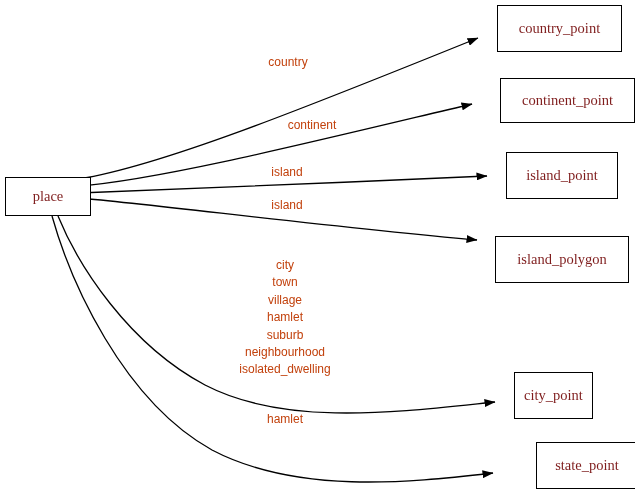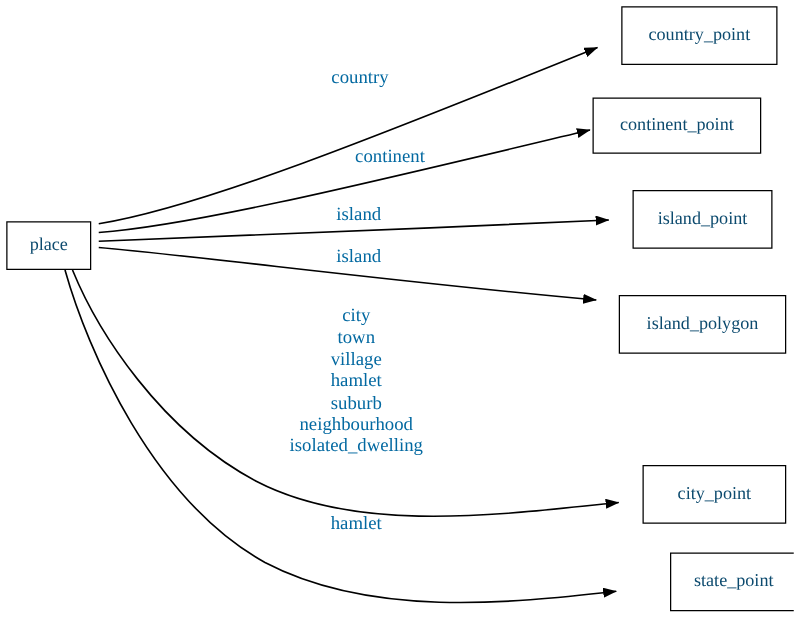--- a/index.html
+++ b/index.html
@@ -2,24 +2,24 @@
 <html><head>
 <meta charset="utf-8">
 <style>
   html,body{margin:0;padding:0;background:#ffffff;}
   body{width:635px;height:496px;overflow:hidden;
        font-family:"Liberation Serif", serif;}
   #graph{position:relative;width:635px;height:496px;background:#ffffff;}
   svg.edges{position:absolute;left:0;top:0;width:635px;height:496px;}
   .node{position:absolute;box-sizing:border-box;border:1px solid #000000;
         background:#ffffff;display:flex;align-items:center;justify-content:center;
-        font-family:"Liberation Serif", serif;font-size:14.5px;color:#0c4a6e;
+        font-family:"Liberation Serif", serif;font-size:14.5px;color:#7f1d1d;
         white-space:nowrap;}
-  .edge-label{position:absolute;font-family:Liberation Serif, serif;
-        font-size:15px;color:#0369a1;white-space:pre;text-align:center;
+  .edge-label{position:absolute;font-family:Liberation Sans, sans-serif;
+        font-size:12px;color:#c2410c;white-space:pre;text-align:center;
         transform:translate(-50%,-50%);line-height:17.4px;}
 </style>
 </head>
 <body>
 
 <div id="graph">
 
   <svg class="edges" viewBox="0 0 635 496" xmlns="http://www.w3.org/2000/svg">
     <defs>
       <marker id="arrow" markerWidth="11" markerHeight="8" refX="10.5" refY="4" orient="auto" markerUnits="userSpaceOnUse">
@@ -30,48 +30,48 @@
         <path d="M79,179 C160,166 300,110 478,38" fill="none" stroke="#000000" stroke-width="1.3" marker-end="url(#arrow)"></path>
         <path d="M79,186 C160,180 320,140 472,104" fill="none" stroke="#000000" stroke-width="1.3" marker-end="url(#arrow)"></path>
         <path d="M79,193 C170,190 350,182 487,176" fill="none" stroke="#000000" stroke-width="1.3" marker-end="url(#arrow)"></path>
         <path d="M79,198 C160,205 320,226 477,240" fill="none" stroke="#000000" stroke-width="1.3" marker-end="url(#arrow)"></path>
         <path d="M58,216 C78,265 128,344 205,385 C286,427 398,412 495,402" fill="none" stroke="#000000" stroke-width="1.3" marker-end="url(#arrow)"></path>
         <path d="M52,216 C70,280 122,400 212,450 C296,494 406,483 493,473" fill="none" stroke="#000000" stroke-width="1.3" marker-end="url(#arrow)"></path>
       </g>
   </svg>
 
   <div id="node-layer">
-      <div class="node" style="left: 5px; top: 177px; width: 68px; height: 39px;">
+      <div class="node" style="left: 5px; top: 177px; width: 86px; height: 39px;">
         <span>place</span>
       </div>
       <div class="node" style="left: 497px; top: 5px; width: 125px; height: 47px;">
         <span>country_point</span>
       </div>
-      <div class="node" style="left: 474px; top: 78px; width: 135px; height: 45px;">
+      <div class="node" style="left: 500px; top: 78px; width: 135px; height: 45px;">
         <span>continent_point</span>
       </div>
       <div class="node" style="left: 506px; top: 152px; width: 112px; height: 47px; align-items: center;">
         <span>island_point</span>
       </div>
       <div class="node" style="left: 495px; top: 236px; width: 134px; height: 47px;">
         <span>island_polygon</span>
       </div>
-      <div class="node" style="left: 514px; top: 372px; width: 115px; height: 47px;">
+      <div class="node" style="left: 514px; top: 372px; width: 79px; height: 47px;">
         <span>city_point</span>
       </div>
       <div class="node" style="left: 536px; top: 442px; width: 102px; height: 47px;">
         <span>state_point</span>
       </div>
     </div>
   <div id="label-layer">
       <div class="edge-label" style="left: 288px; top: 63px;">country</div>
       <div class="edge-label" style="left: 288px; top: 126px; margin-left: 24px;">continent</div>
       <div class="edge-label" style="left: 287px; top: 173px;">island</div>
       <div class="edge-label" style="left: 287px; top: 206px;">island</div>
-      <div class="edge-label" style="left: 285px; top: 306px;">city
+      <div class="edge-label" style="left: 285px; top: 318px;">city
 town
 village
 hamlet
 suburb
 neighbourhood
 isolated_dwelling</div>
       <div class="edge-label" style="left: 285px; top: 420px;">hamlet</div>
     </div>
 
 </div>

